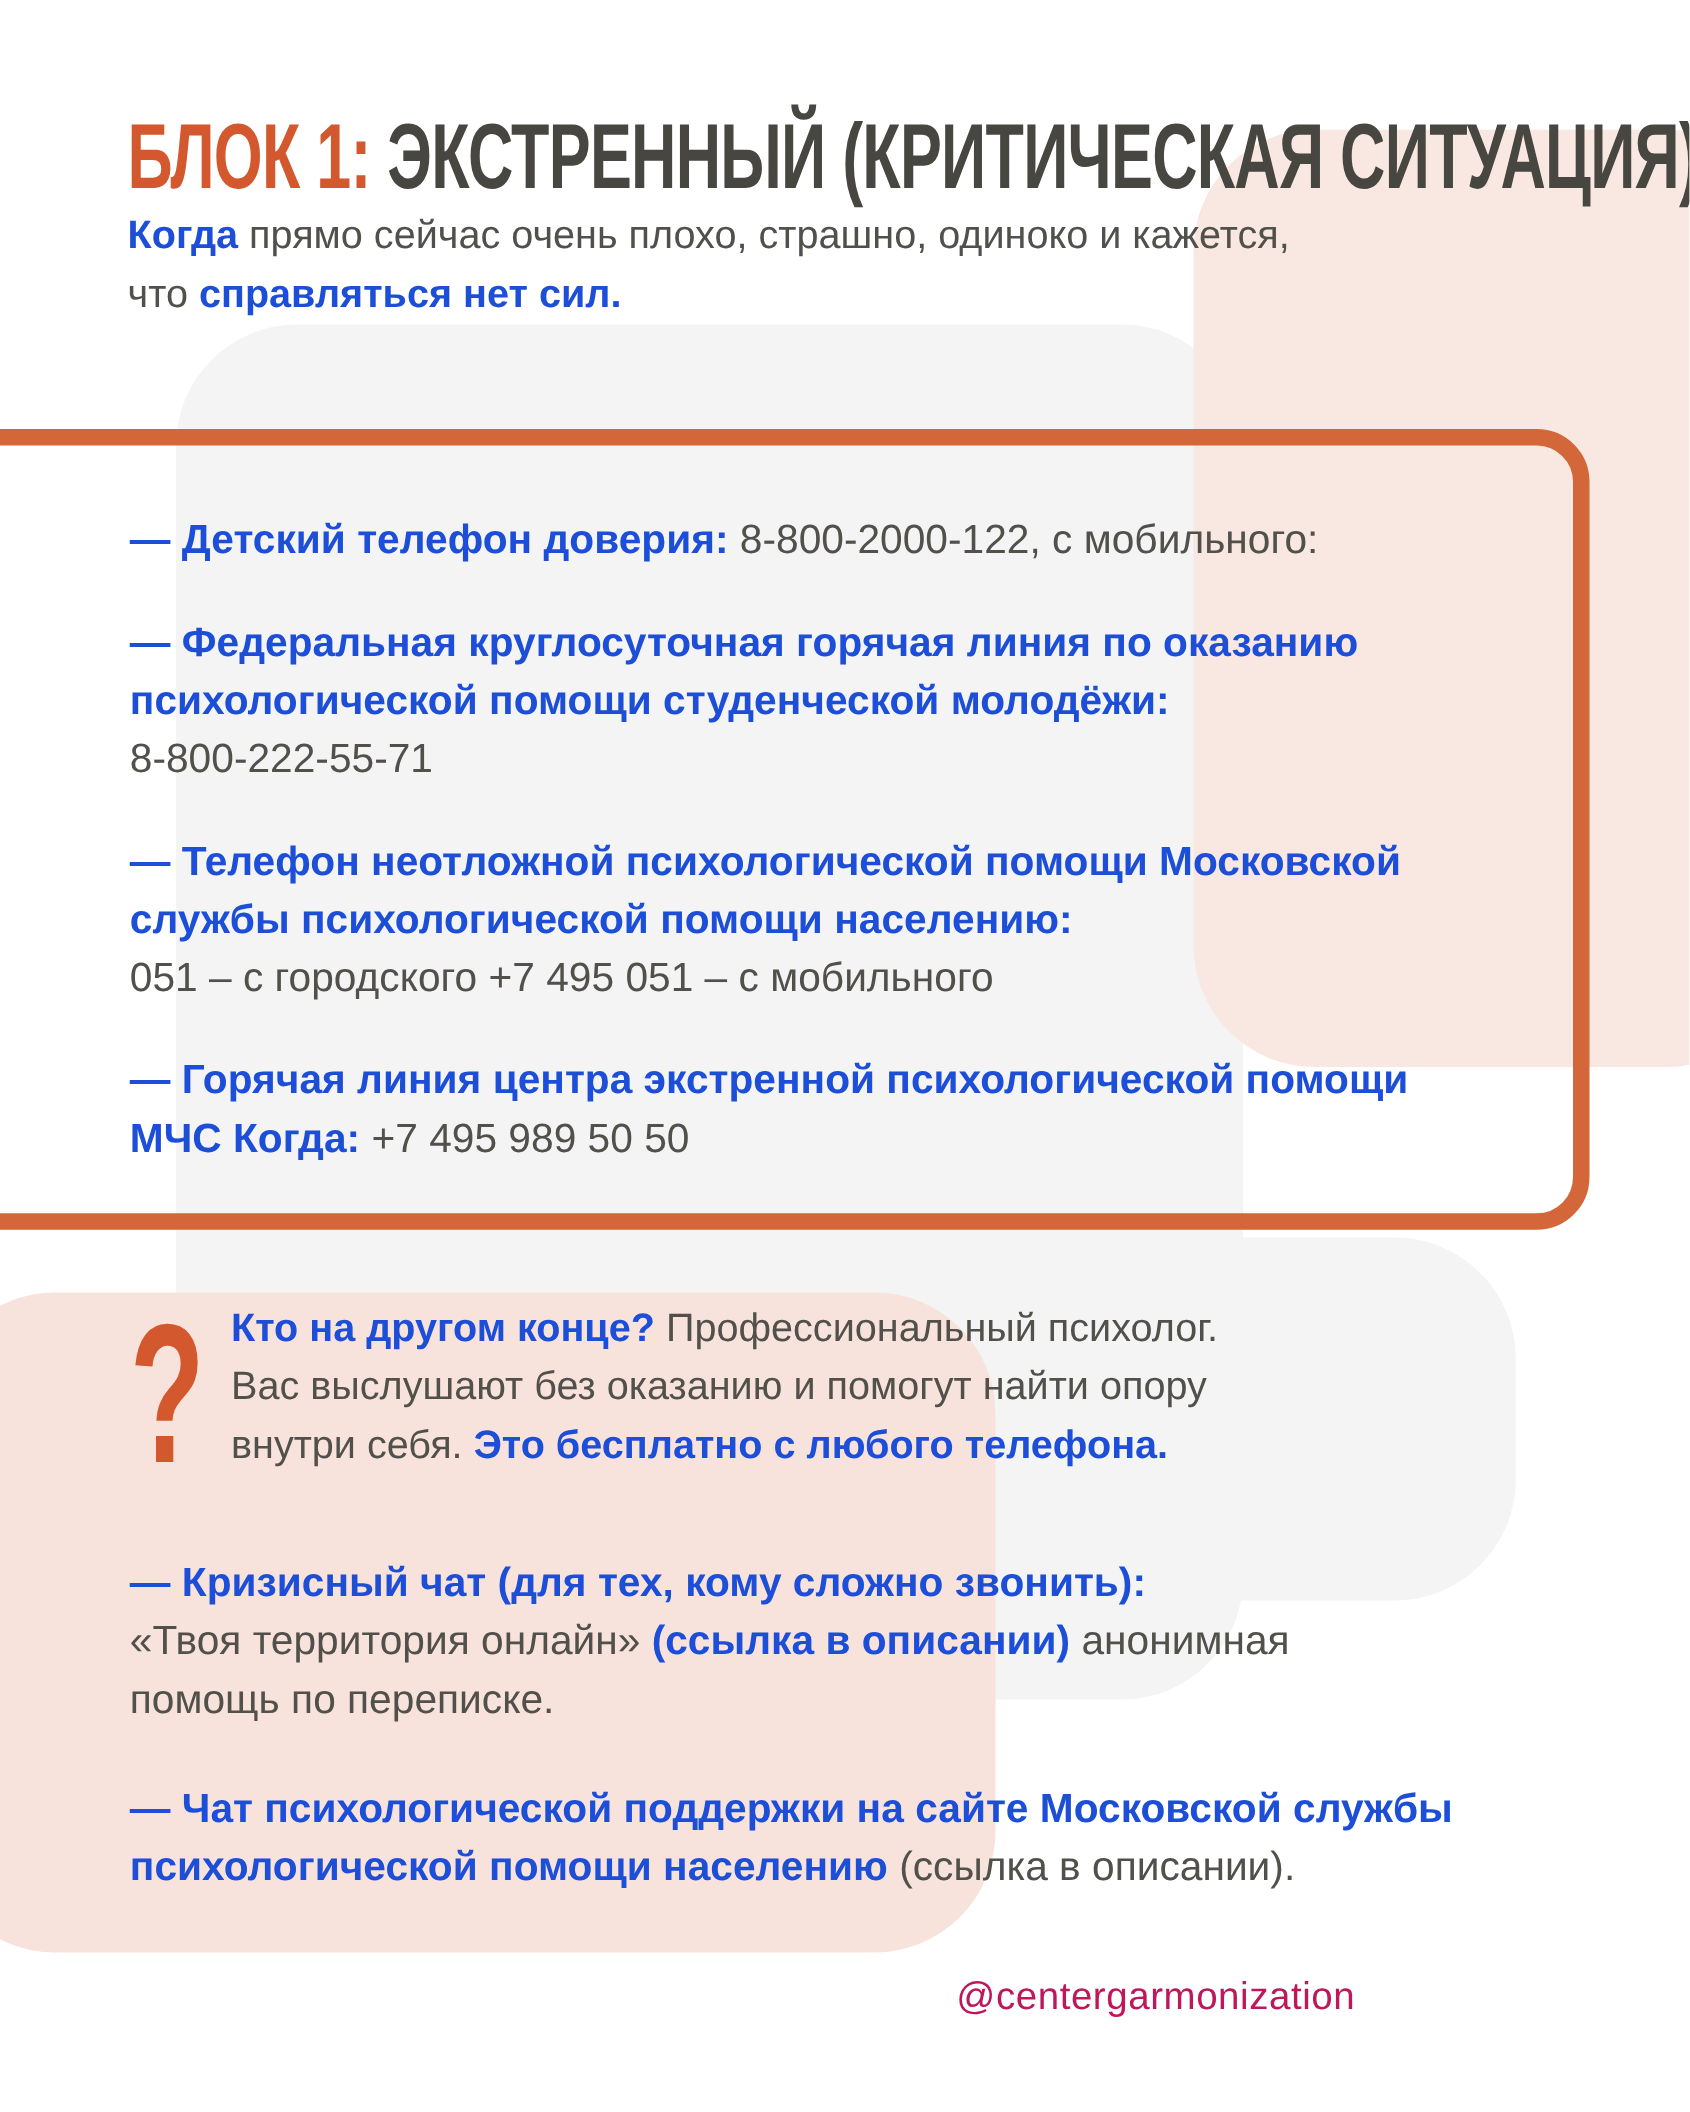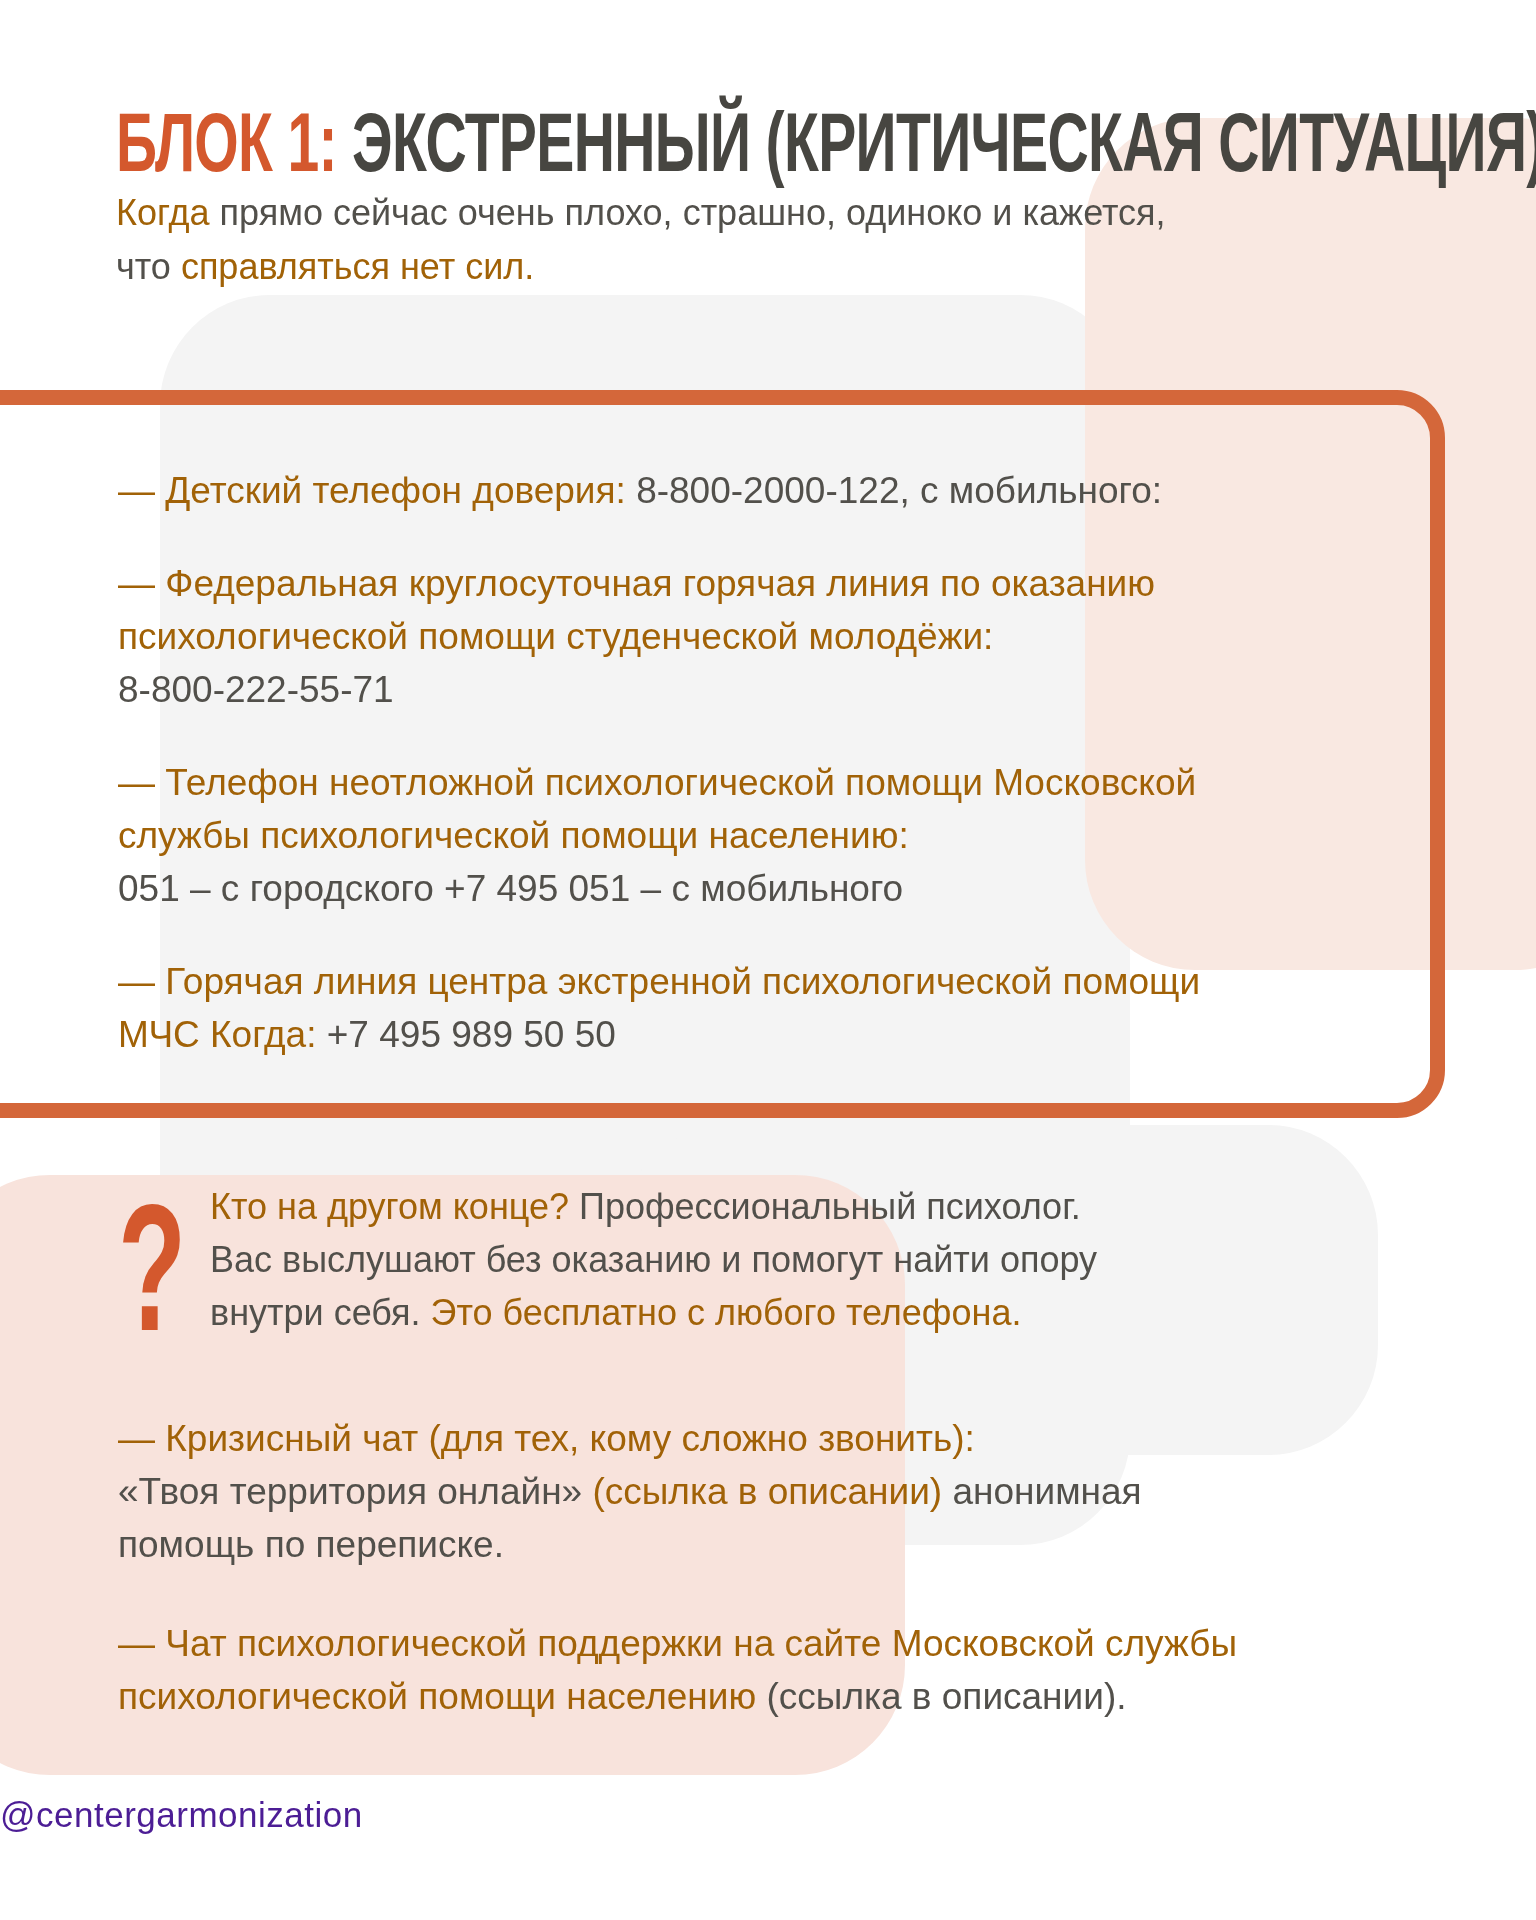--- a/index.html
+++ b/index.html
@@ -23,21 +23,21 @@
     color:#474641; white-space:nowrap;
   }
   .condense { display:inline-block; transform:scaleX(0.68); transform-origin:0 50%; white-space:nowrap; }
   .title .accent { color:#d4582d; }
 
   
   .intro { position:absolute; left:116px; top:186px; margin:0; font-size:36px; line-height:54px; font-weight:400; }
 
   
   .line { display:block; white-space:nowrap; }
-  b, .b { font-weight:400; color:#a16207; }
+  b, .b { font-weight:700; color:#1d4ed8; }
 
   
   .hotline-box {
     position:absolute; left:-120px; top:390px; width:1565px; height:728px;
     box-sizing:border-box; border:15px solid #d4673a; border-radius:48px;
     background:transparent;
   }
   .hotline-content { position:absolute; left:118px; top:464px; width:1310px; font-size:37px; line-height:53px; }
   .hl-item { margin:0 0 0 0; }
   .hl-item + .hl-item { margin-top:40px; }
@@ -50,21 +50,21 @@
   }
   .qtext { position:absolute; left:210px; top:1180px; font-size:36px; line-height:53px; }
 
   
   .chats { position:absolute; left:118px; top:1412px; font-size:37px; line-height:53px; }
   .chat-item + .chat-item { margin-top:46px; }
 
   
   .footer {
     position:absolute; left:0; top:1795px; width:1232px;
-    text-align:left; font-size:35px; color:#4c1d95; letter-spacing:0.5px;
+    text-align:right; font-size:35px; color:#be185d; letter-spacing:0.5px;
   }
 </style>
 </head>
 <body>
 
 <div class="page">
 
   <div class="bg bg-gray-a"></div>
   <div class="bg bg-gray-b"></div>
   <div class="bg bg-peach"></div>

